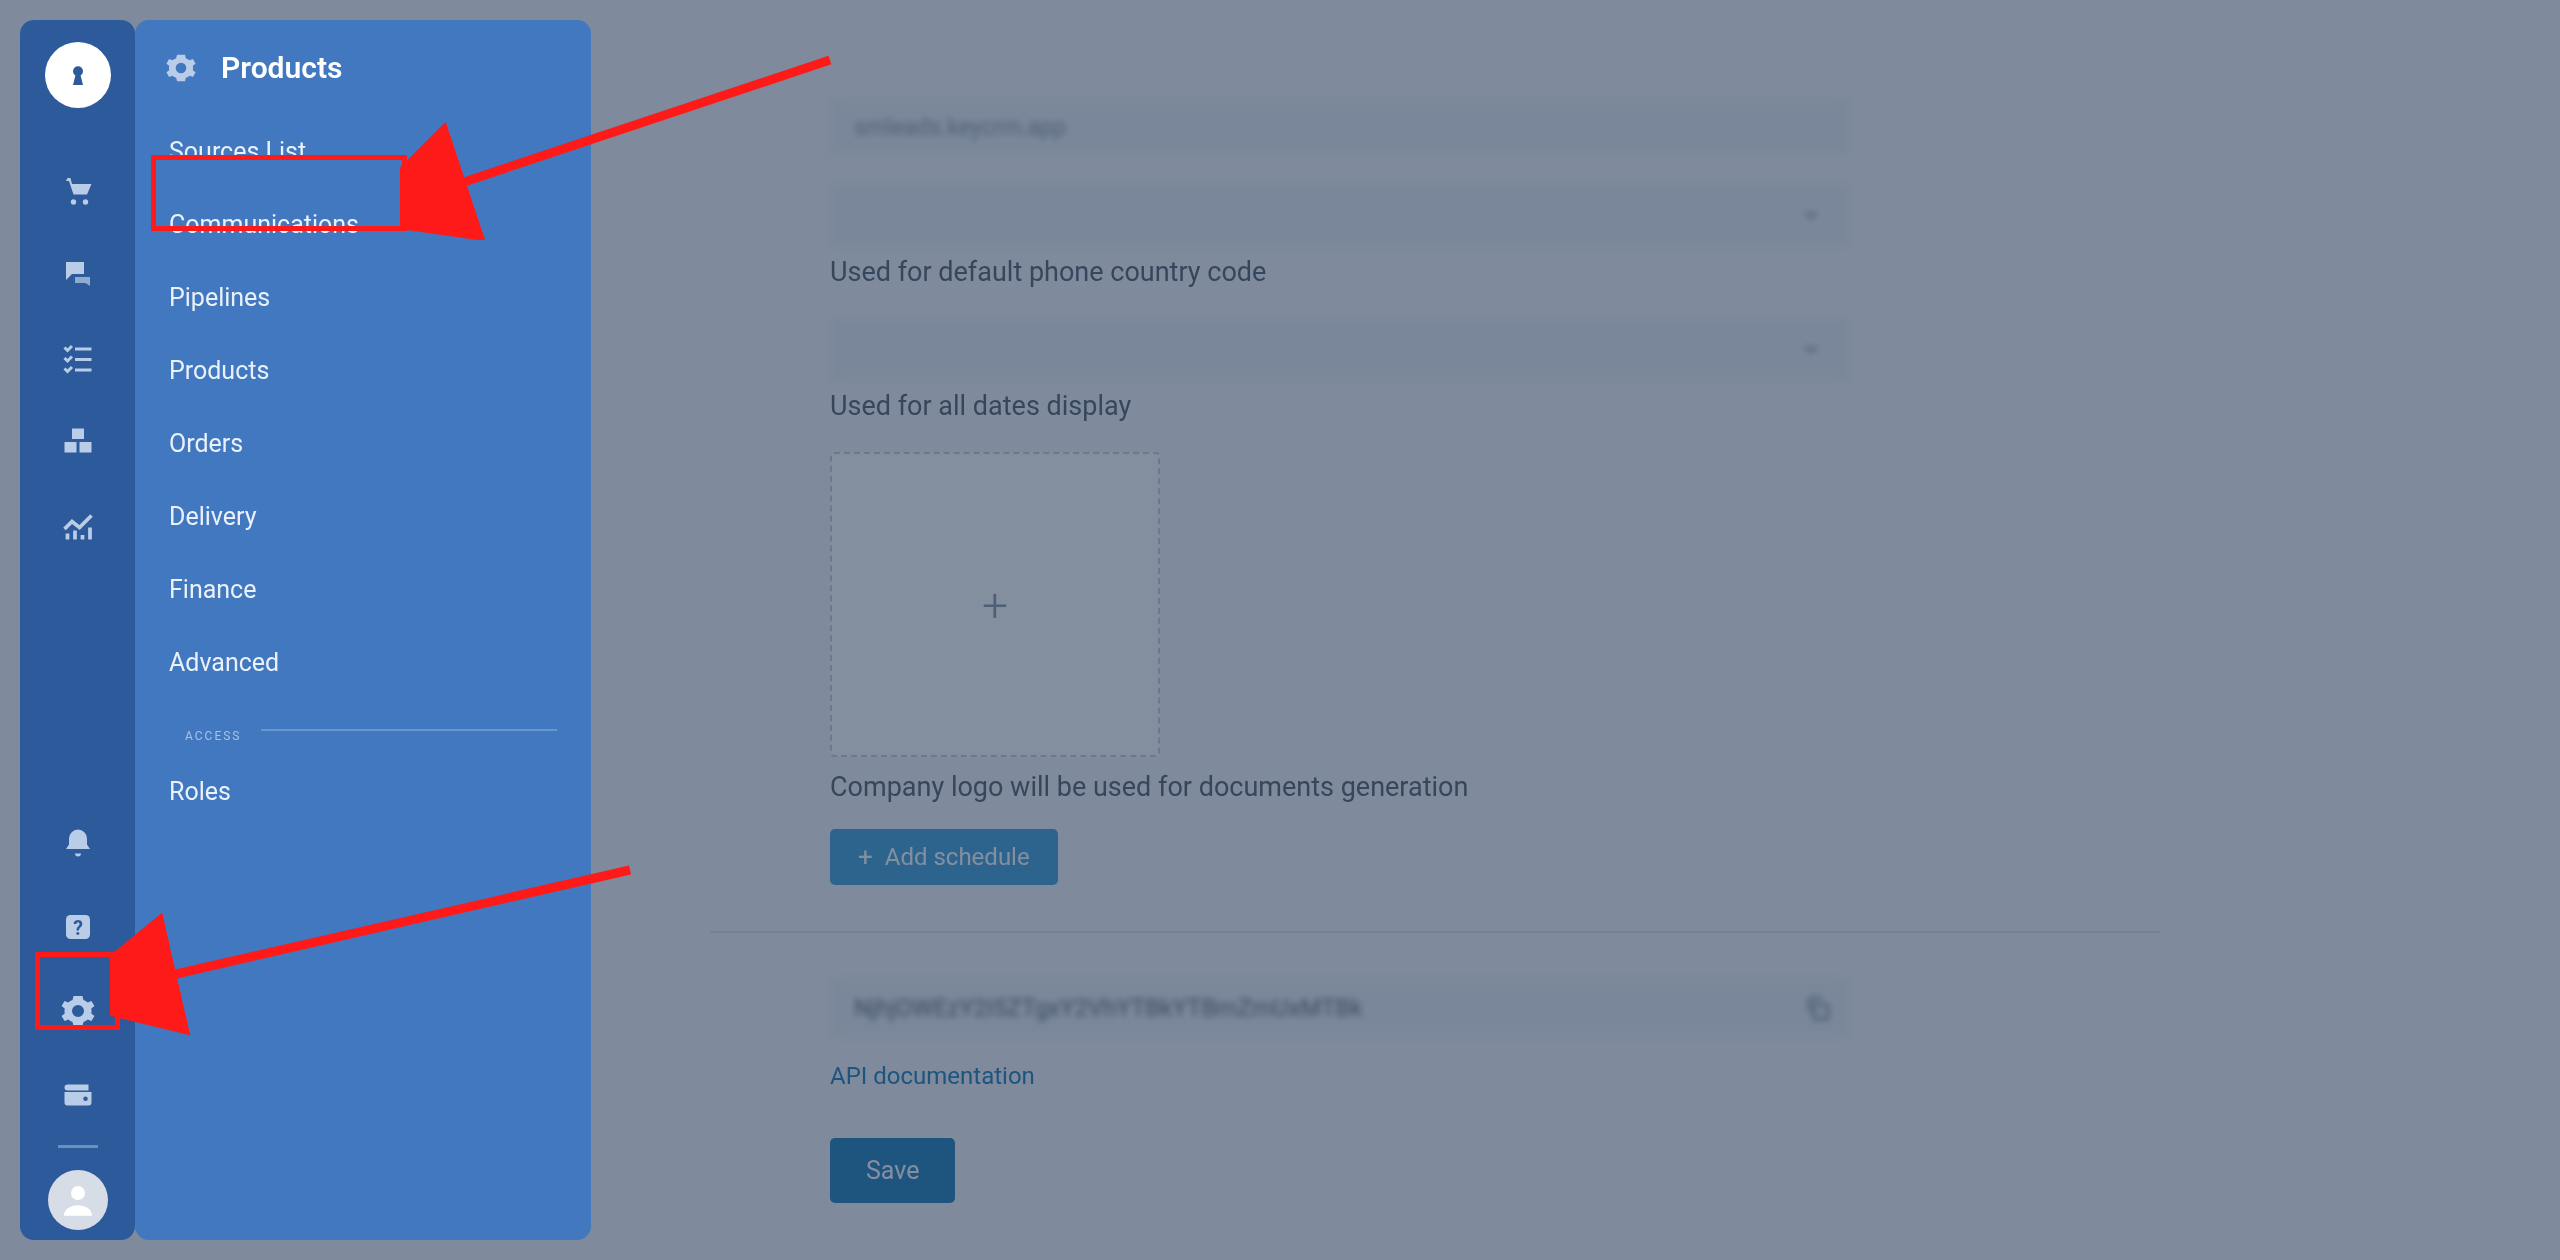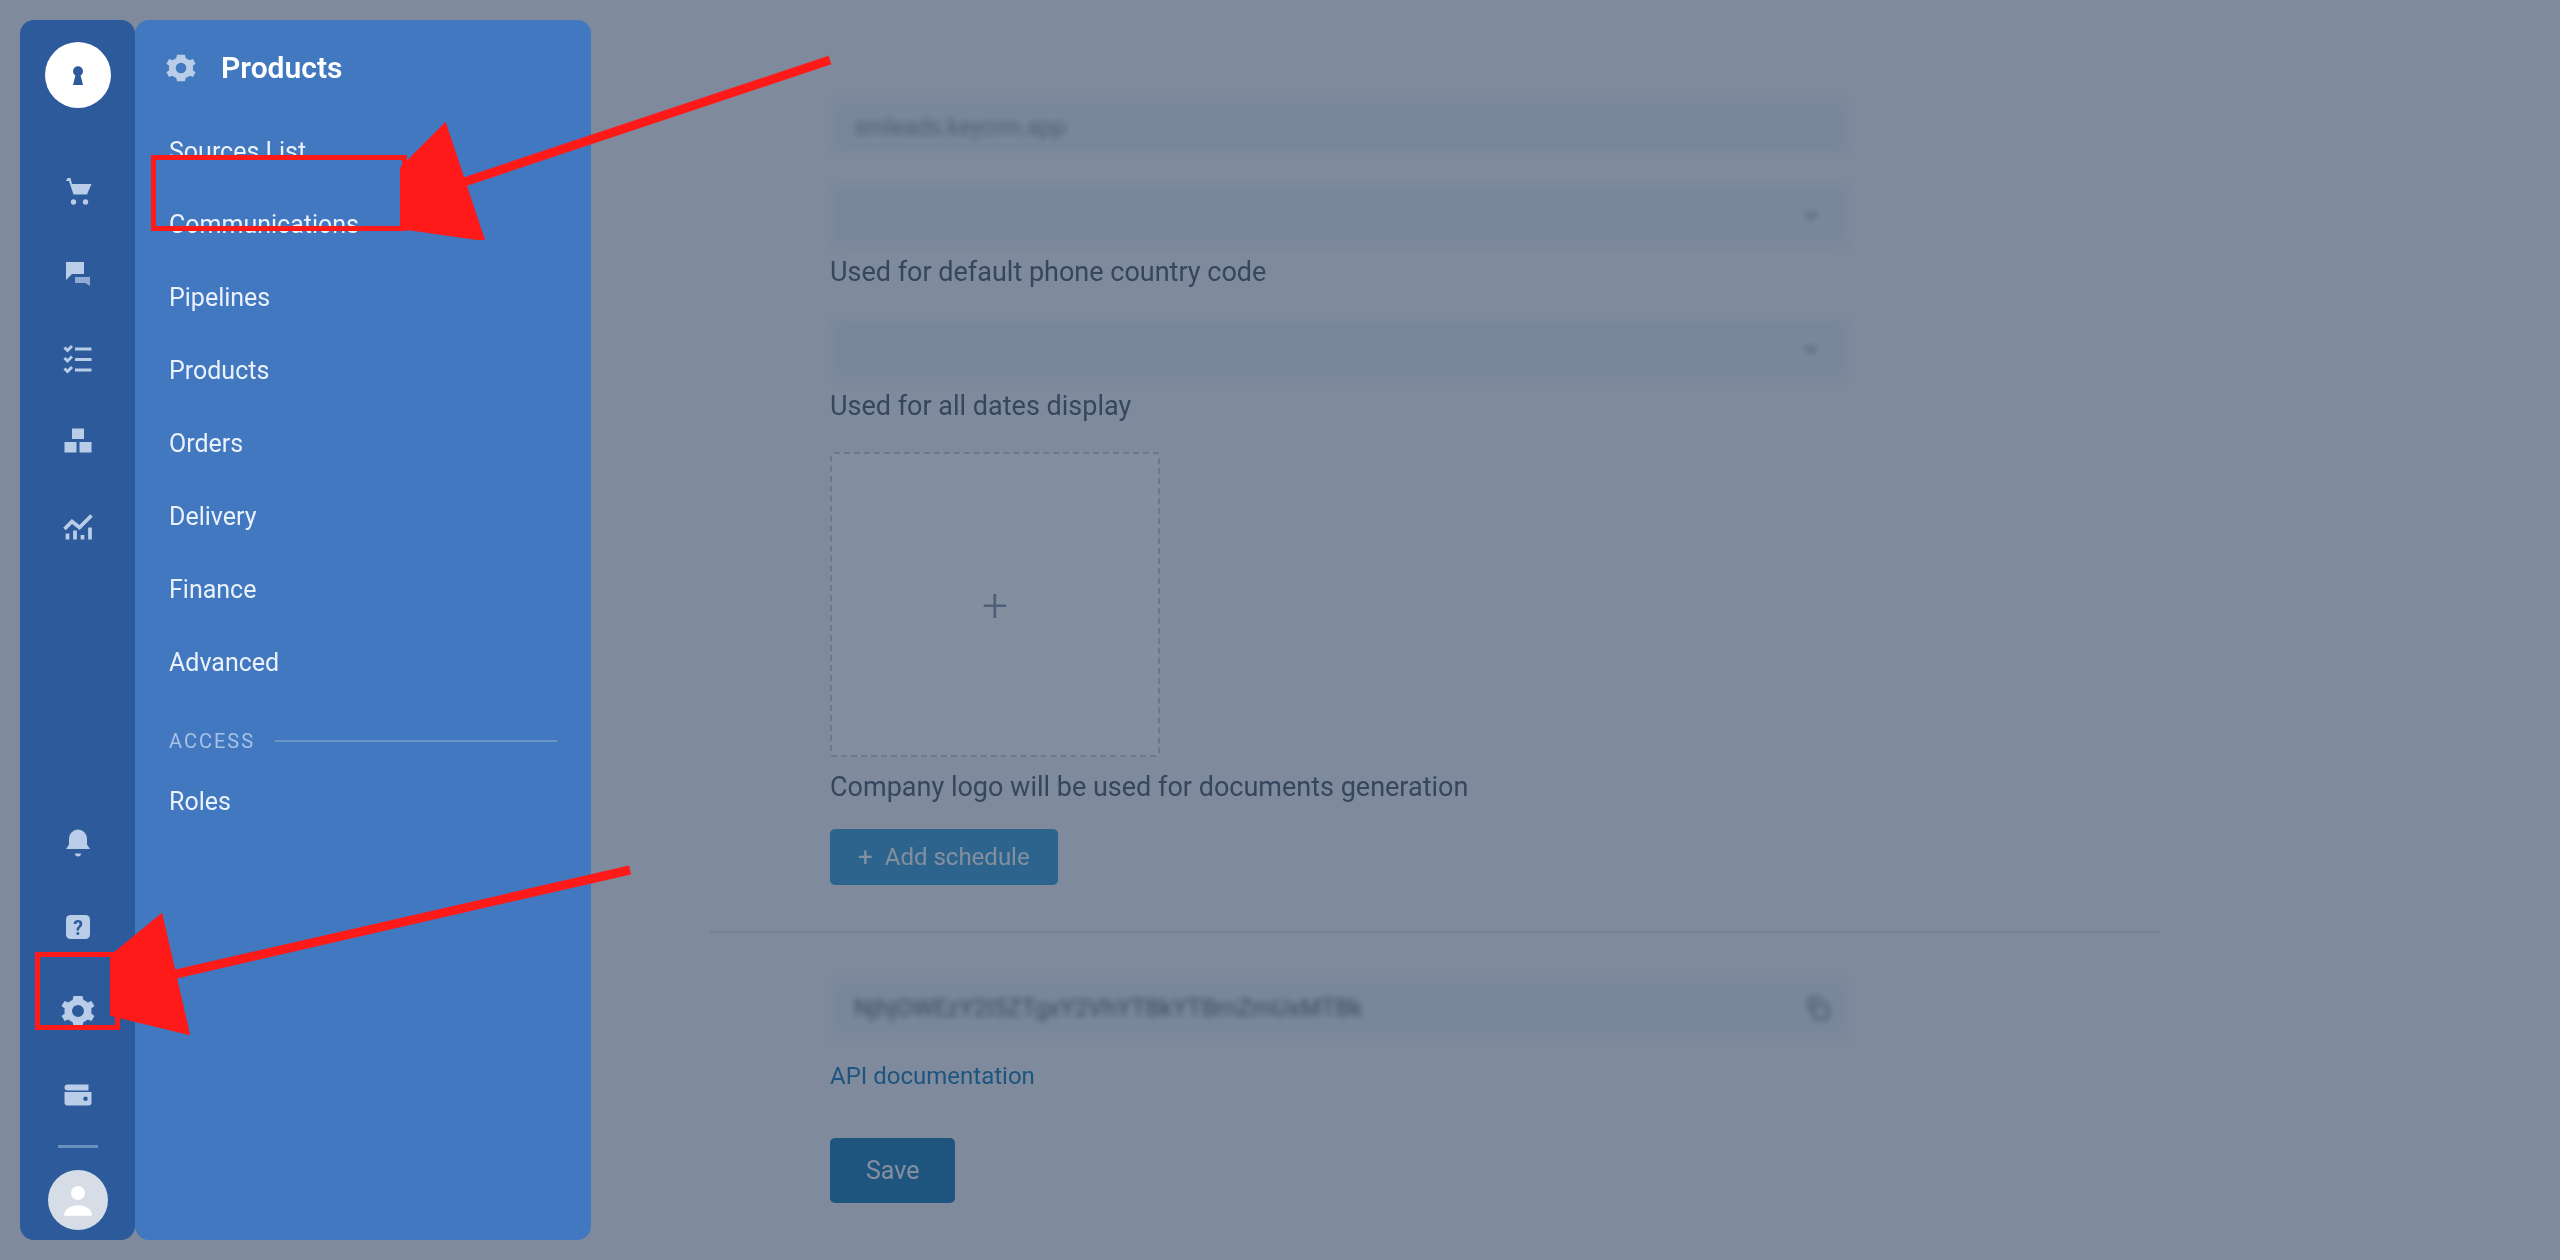--- a/index.html
+++ b/index.html
@@ -160,24 +160,24 @@
   }
   .panel-header .gear{width:32px;height:32px;color:#b9cde8;}
   .panel-title{font-size:30px;font-weight:600;}
   .menu-item{
     padding:22px 34px;
     font-size:25px;
     cursor:pointer;
     color:#eaf1fb;
   }
   .section-label{
-    padding:30px 34px 12px 34px;
-    font-size:20px;letter-spacing:2px;
+    padding:30px 34px 12px 50px;
+    font-size:12px;letter-spacing:2px;
     color:#a8c1e4;
-    display:flex;align-items:center;gap:20px;
+    display:flex;align-items:flex-start;gap:20px;
   }
   .section-label .line{
     flex:1;height:2px;background:#6b97cd;
   }
 
   
   .hl{
     position:absolute;border:5px solid #ff1a1a;z-index:30;pointer-events:none;
   }
   .hl1{left:151px;top:155px;width:256px;height:76px;}

